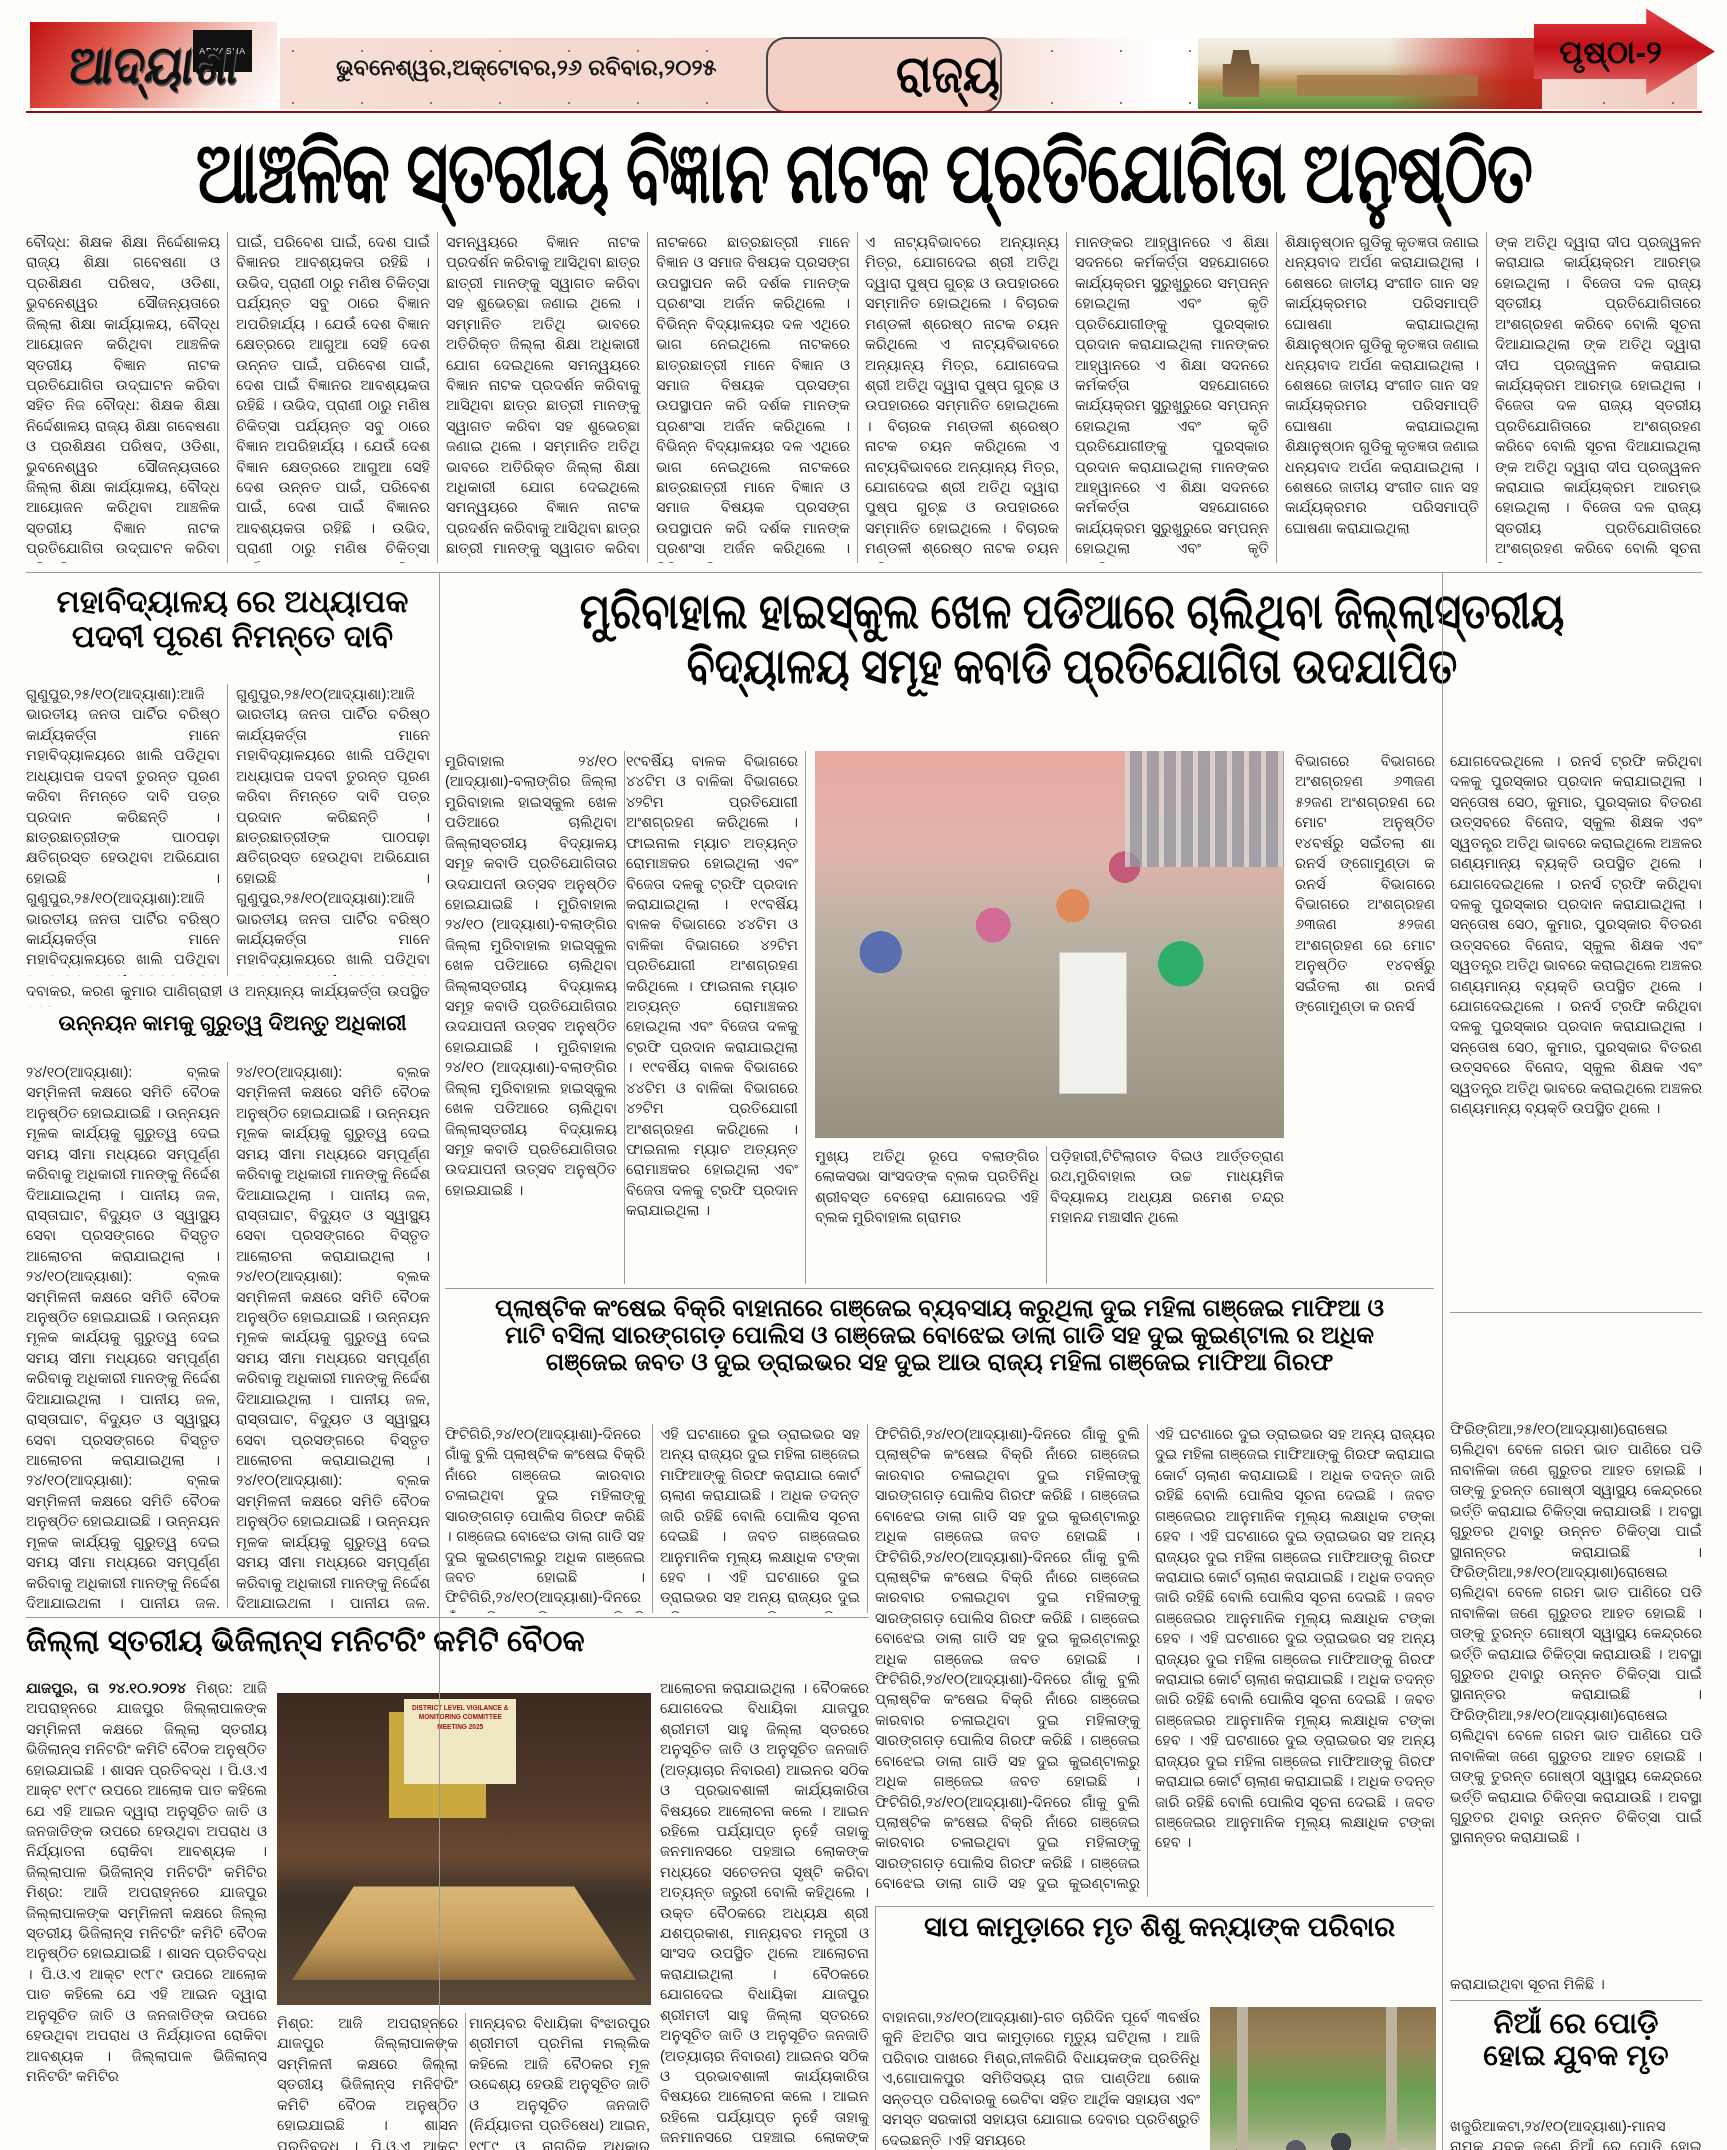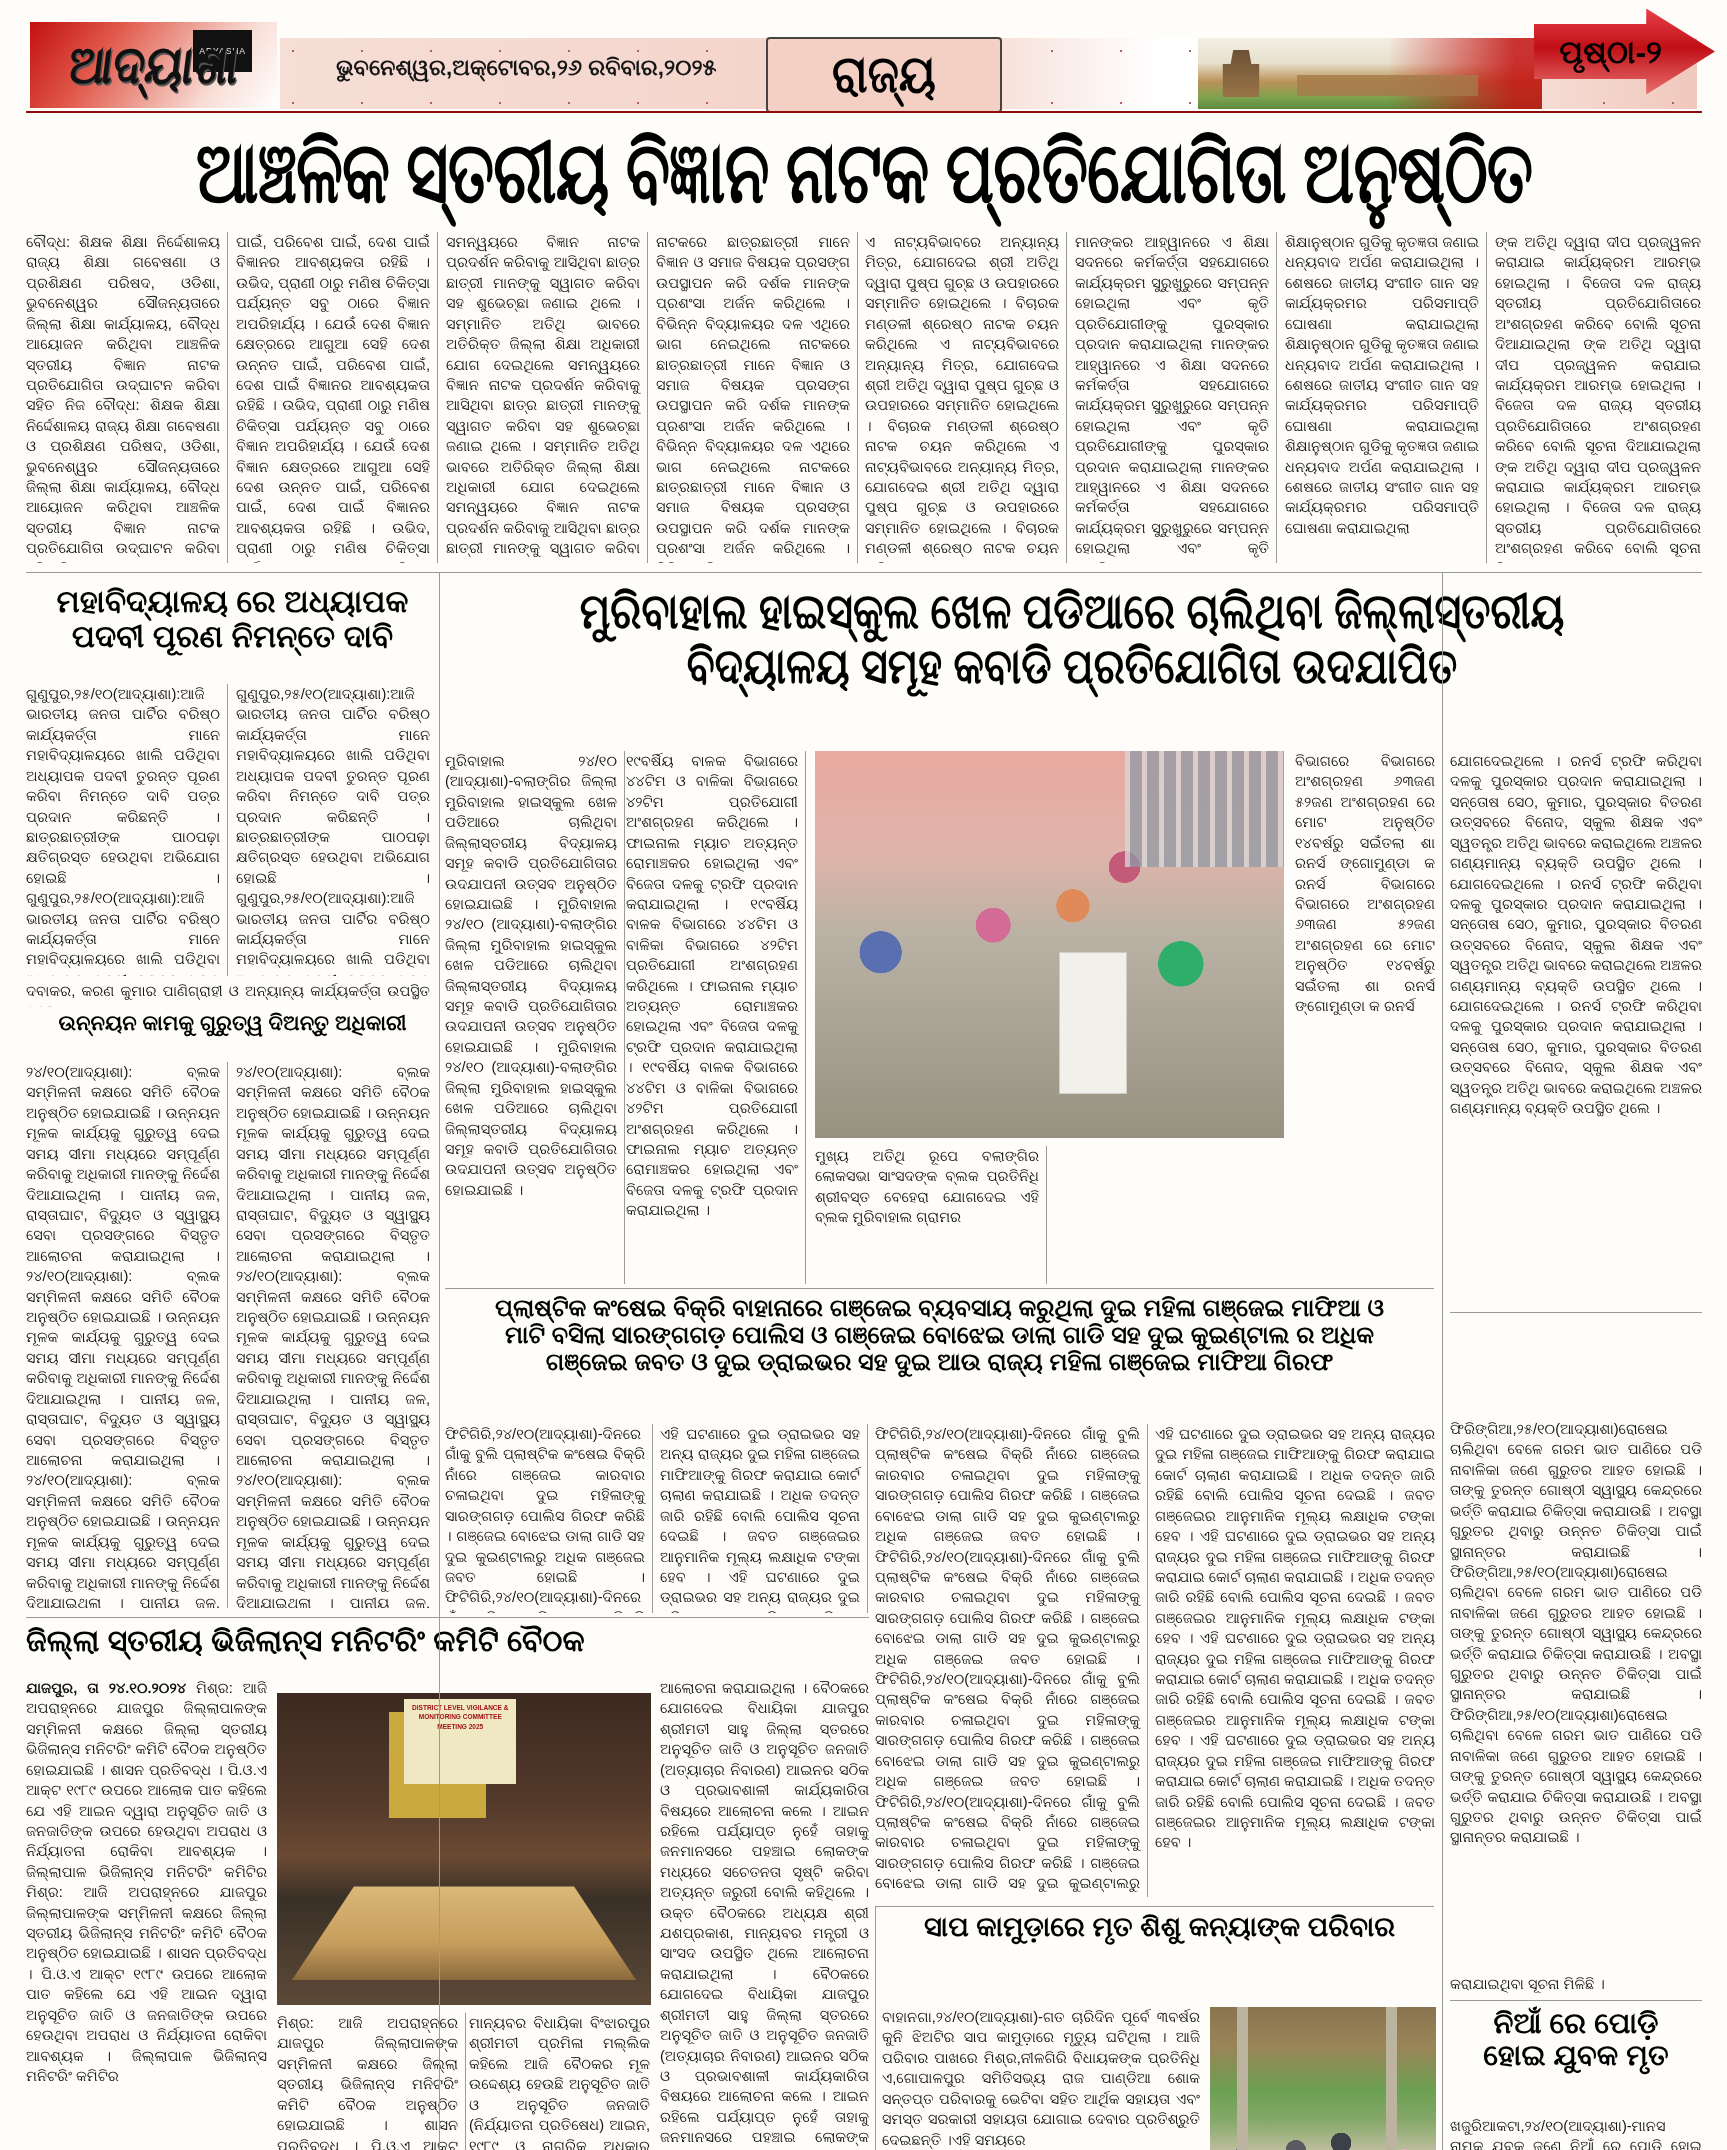--- a/index.html
+++ b/index.html
@@ -15,22 +15,22 @@
     transform:skewX(-7deg) scaleY(1.15);text-shadow:1.3px 1.3px 0 #555;}
   #masthead .logo-tag{position:absolute;top:7.7px;right:25px;background:#111;color:#eee;
     font-size:8.6px;padding:16px 6px;letter-spacing:0.9px;}
   #dateline-strip{position:absolute;left:280px;top:38px;width:1417px;height:71px;
     background:
       radial-gradient(circle 1.7px at 13px 13px,#b06060 55%,transparent 56%),
       linear-gradient(90deg,#f6ded6 0%,#f3d2c8 45%,#ffffff 62%,#ffffff 70%,#f0c8bc 100%);
     background-size:69px 52px,100% 100%;}
   #dateline-text{position:absolute;left:56px;top:17px;font-size:22.4px;font-weight:bold;color:#161616;}
   #section-badge{position:absolute;left:486px;top:-0.9px;width:232px;height:72px;
-    border:2.2px solid #444;border-radius:4px;background:#f3cfc4;
-    display:flex;align-items:center;justify-content:center;}
+    border:2.2px solid #444;border-radius:20px;background:#f3cfc4;
+    display:flex;align-items:center;justify-content:flex-end;}
   #section-badge span{font-size:45px;font-weight:bold;color:#000;transform:scaleY(1.15);}
   #temple-photo{position:absolute;right:155px;top:0;width:344px;height:71px;
     background:
       linear-gradient(90deg,rgba(255,255,255,0) 55%,rgba(196,18,18,.85) 92%),
       linear-gradient(180deg,#f3efe4 0%,#e8e0cc 35%,#b99257 62%,#7da34f 84%,#5c8a3e 100%);}
   #temple-photo .tower{position:absolute;left:17px;bottom:12px;width:52px;height:47px;
     background:linear-gradient(180deg,#6b5136,#9a7448);clip-path:polygon(15% 100%,15% 30%,30% 30%,35% 0,65% 0,70% 30%,85% 30%,85% 100%);}
   #temple-photo .wall{position:absolute;left:99px;bottom:13px;width:181px;height:21.5px;background:#a5794a;opacity:.8;}
   #page-arrow{position:absolute;right:12px;top:8.6px;width:181px;height:86px;
     background:linear-gradient(180deg,#e8404a 0%,#c01016 45%,#e87070 100%);
@@ -133,20 +133,21 @@
     <div>ମୁରିବାହାଲ ହାଇସ୍କୁଲ ଖେଳ ପଡିଆରେ ଚାଲିଥିବା ଜିଲ୍ଲାସ୍ତରୀୟ</div>
     <div>ବିଦ୍ୟାଳୟ ସମୂହ କବାଡି ପ୍ରତିଯୋଗିତା ଉଦଯାପିତ</div>
   </div>
   <div class="col rt" style="left:445px;top:751px;width:172px;height:533px;">ମୁରିବାହାଲ ୨୪/୧୦ (ଆଦ୍ୟାଶା)-ବଲାଙ୍ଗିର ଜିଲ୍ଲା ମୁରିବାହାଲ ହାଇସ୍କୁଲ ଖେଳ ପଡିଆରେ ଚାଲିଥିବା ଜିଲ୍ଲାସ୍ତରୀୟ ବିଦ୍ୟାଳୟ ସମୂହ କବାଡି ପ୍ରତିଯୋଗିତାର ଉଦଯାପନୀ ଉତ୍ସବ ଅନୁଷ୍ଠିତ ହୋଇଯାଇଛି । ମୁରିବାହାଲ ୨୪/୧୦ (ଆଦ୍ୟାଶା)-ବଲାଙ୍ଗିର ଜିଲ୍ଲା ମୁରିବାହାଲ ହାଇସ୍କୁଲ ଖେଳ ପଡିଆରେ ଚାଲିଥିବା ଜିଲ୍ଲାସ୍ତରୀୟ ବିଦ୍ୟାଳୟ ସମୂହ କବାଡି ପ୍ରତିଯୋଗିତାର ଉଦଯାପନୀ ଉତ୍ସବ ଅନୁଷ୍ଠିତ ହୋଇଯାଇଛି । ମୁରିବାହାଲ ୨୪/୧୦ (ଆଦ୍ୟାଶା)-ବଲାଙ୍ଗିର ଜିଲ୍ଲା ମୁରିବାହାଲ ହାଇସ୍କୁଲ ଖେଳ ପଡିଆରେ ଚାଲିଥିବା ଜିଲ୍ଲାସ୍ତରୀୟ ବିଦ୍ୟାଳୟ ସମୂହ କବାଡି ପ୍ରତିଯୋଗିତାର ଉଦଯାପନୀ ଉତ୍ସବ ଅନୁଷ୍ଠିତ ହୋଇଯାଇଛି ।</div>
   <div class="col rt" style="left:626px;top:751px;width:172px;height:533px;">୧୯ବର୍ଷିୟ ବାଳକ ବିଭାଗରେ ୪୪ଟିମ ଓ ବାଳିକା ବିଭାଗରେ ୪୨ଟିମ ପ୍ରତିଯୋଗୀ ଅଂଶଗ୍ରହଣ କରିଥିଲେ । ଫାଇନାଲ ମ୍ୟାଚ ଅତ୍ୟନ୍ତ ରୋମାଞ୍ଚକର ହୋଇଥିଲା ଏବଂ ବିଜେତା ଦଳକୁ ଟ୍ରଫି ପ୍ରଦାନ କରାଯାଇଥିଲା । ୧୯ବର୍ଷିୟ ବାଳକ ବିଭାଗରେ ୪୪ଟିମ ଓ ବାଳିକା ବିଭାଗରେ ୪୨ଟିମ ପ୍ରତିଯୋଗୀ ଅଂଶଗ୍ରହଣ କରିଥିଲେ । ଫାଇନାଲ ମ୍ୟାଚ ଅତ୍ୟନ୍ତ ରୋମାଞ୍ଚକର ହୋଇଥିଲା ଏବଂ ବିଜେତା ଦଳକୁ ଟ୍ରଫି ପ୍ରଦାନ କରାଯାଇଥିଲା । ୧୯ବର୍ଷିୟ ବାଳକ ବିଭାଗରେ ୪୪ଟିମ ଓ ବାଳିକା ବିଭାଗରେ ୪୨ଟିମ ପ୍ରତିଯୋଗୀ ଅଂଶଗ୍ରହଣ କରିଥିଲେ । ଫାଇନାଲ ମ୍ୟାଚ ଅତ୍ୟନ୍ତ ରୋମାଞ୍ଚକର ହୋଇଥିଲା ଏବଂ ବିଜେତା ଦଳକୁ ଟ୍ରଫି ପ୍ରଦାନ କରାଯାଇଥିଲା ।</div>
   <div id="photo-kabadi" class="photo" style="left:815px;top:751px;width:469px;height:387px;">
     <div class="grill"></div>
     <div class="paper"></div>
   </div>
   <div class="col rt" style="left:815px;top:1146px;width:224px;height:138px;">ମୁଖ୍ୟ ଅତିଥି ରୂପେ ବଲାଙ୍ଗିର ଲୋକସଭା ସାଂସଦଙ୍କ ବ୍ଲକ ପ୍ରତିନିଧି ଶ୍ରୀବସ୍ତ ବେହେରା ଯୋଗଦେଇ ଏହି ବ୍ଲକ ମୁରିବାହାଲ ଗ୍ରାମର</div>
+  <div class="col" style="left:1050px;top:1146px;width:234px;height:138px;">ପଡ଼ିହାରୀ,ଟିଟିଲାଗଡ ବିଇଓ ଆର୍ତ୍ତତ୍ରାଣ ରଥ,ମୁରିବାହାଲ ଉଚ୍ଚ ମାଧ୍ୟମିକ ବିଦ୍ୟାଳୟ ଅଧ୍ୟକ୍ଷ ରମେଶ ଚନ୍ଦ୍ର ମହାନନ୍ଦ ମଞ୍ଚାସୀନ ଥିଲେ</div>
   <div class="col" style="left:1295px;top:751px;width:140px;height:533px;">ବିଭାଗରେ ବିଭାଗରେ ଅଂଶଗ୍ରହଣ ୬୩ଜଣ ୫୨ଜଣ ଅଂଶଗ୍ରହଣ ରେ ମୋଟ ଅନୁଷ୍ଠିତ ୧୪ବର୍ଷରୁ ସଇଁତଲା ଶା ରନର୍ସ ଙ୍ଗୋମୁଣ୍ଡା କ ରନର୍ସ ବିଭାଗରେ ବିଭାଗରେ ଅଂଶଗ୍ରହଣ ୬୩ଜଣ ୫୨ଜଣ ଅଂଶଗ୍ରହଣ ରେ ମୋଟ ଅନୁଷ୍ଠିତ ୧୪ବର୍ଷରୁ ସଇଁତଲା ଶା ରନର୍ସ ଙ୍ଗୋମୁଣ୍ଡା କ ରନର୍ସ</div>
 
   <div class="headline h2line" style="left:445px;top:1295px;width:989px;font-size:24px;">
     <div>ପ୍ଲାଷ୍ଟିକ କଂଷେଇ ବିକ୍ରି ବାହାନାରେ ଗଞ୍ଜେଇ ବ୍ୟବସାୟ କରୁଥିଲା ଦୁଇ ମହିଳା ଗଞ୍ଜେଇ ମାଫିଆ ଓ</div>
     <div>ମାଟି ବସିଲା ସାରଙ୍ଗଗଡ଼ ପୋଲିସ ଓ ଗଞ୍ଜେଇ ବୋଝେଇ ଡାଲା ଗାଡି ସହ ଦୁଇ କୁଇଣ୍ଟାଲ ର ଅଧିକ</div>
     <div>ଗଞ୍ଜେଇ ଜବତ ଓ ଦୁଇ ଡ୍ରାଇଭର ସହ ଦୁଇ ଆଉ ରାଜ୍ୟ ମହିଳା ଗଞ୍ଜେଇ ମାଫିଆ ଗିରଫ</div>
   </div>
   <div class="col rt" style="left:445px;top:1424px;width:200px;height:189px;">ଫିଟିଗିରି,୨୪/୧୦(ଆଦ୍ୟାଶା)-ଦିନରେ ଗାଁକୁ ବୁଲି ପ୍ଲାଷ୍ଟିକ କଂଷେଇ ବିକ୍ରି ନାଁରେ ଗଞ୍ଜେଇ କାରବାର ଚଳାଇଥିବା ଦୁଇ ମହିଳାଙ୍କୁ ସାରଙ୍ଗଗଡ଼ ପୋଲିସ ଗିରଫ କରିଛି । ଗଞ୍ଜେଇ ବୋଝେଇ ଡାଲା ଗାଡି ସହ ଦୁଇ କୁଇଣ୍ଟାଲରୁ ଅଧିକ ଗଞ୍ଜେଇ ଜବତ ହୋଇଛି । ଫିଟିଗିରି,୨୪/୧୦(ଆଦ୍ୟାଶା)-ଦିନରେ ଗାଁକୁ ବୁଲି ପ୍ଲାଷ୍ଟିକ କଂଷେଇ ବିକ୍ରି ନାଁରେ ଗଞ୍ଜେଇ କାରବାର ଚଳାଇଥିବା ଦୁଇ ମହିଳାଙ୍କୁ ସାରଙ୍ଗଗଡ଼ ପୋଲିସ ଗିରଫ କରିଛି । ଗଞ୍ଜେଇ ବୋଝେଇ ଡାଲା ଗାଡି ସହ ଦୁଇ କୁଇଣ୍ଟାଲରୁ ଅଧିକ ଗଞ୍ଜେଇ ଜବତ ହୋଇଛି ।</div>
   <div class="col rt" style="left:660px;top:1424px;width:200px;height:189px;">ଏହି ଘଟଣାରେ ଦୁଇ ଡ୍ରାଇଭର ସହ ଅନ୍ୟ ରାଜ୍ୟର ଦୁଇ ମହିଳା ଗଞ୍ଜେଇ ମାଫିଆଙ୍କୁ ଗିରଫ କରାଯାଇ କୋର୍ଟ ଚାଲାଣ କରାଯାଇଛି । ଅଧିକ ତଦନ୍ତ ଜାରି ରହିଛି ବୋଲି ପୋଲିସ ସୂଚନା ଦେଇଛି । ଜବତ ଗଞ୍ଜେଇର ଆନୁମାନିକ ମୂଲ୍ୟ ଲକ୍ଷାଧିକ ଟଙ୍କା ହେବ । ଏହି ଘଟଣାରେ ଦୁଇ ଡ୍ରାଇଭର ସହ ଅନ୍ୟ ରାଜ୍ୟର ଦୁଇ ମହିଳା ଗଞ୍ଜେଇ ମାଫିଆଙ୍କୁ ଗିରଫ କରାଯାଇ କୋର୍ଟ ଚାଲାଣ କରାଯାଇଛି । ଅଧିକ ତଦନ୍ତ ଜାରି ରହିଛି ବୋଲି ପୋଲିସ ସୂଚନା ଦେଇଛି । ଜବତ ଗଞ୍ଜେଇର ଆନୁମାନିକ ମୂଲ୍ୟ ଲକ୍ଷାଧିକ ଟଙ୍କା ହେବ ।</div>
   <div class="col rt" style="left:875px;top:1424px;width:265px;height:473px;">ଫିଟିଗିରି,୨୪/୧୦(ଆଦ୍ୟାଶା)-ଦିନରେ ଗାଁକୁ ବୁଲି ପ୍ଲାଷ୍ଟିକ କଂଷେଇ ବିକ୍ରି ନାଁରେ ଗଞ୍ଜେଇ କାରବାର ଚଳାଇଥିବା ଦୁଇ ମହିଳାଙ୍କୁ ସାରଙ୍ଗଗଡ଼ ପୋଲିସ ଗିରଫ କରିଛି । ଗଞ୍ଜେଇ ବୋଝେଇ ଡାଲା ଗାଡି ସହ ଦୁଇ କୁଇଣ୍ଟାଲରୁ ଅଧିକ ଗଞ୍ଜେଇ ଜବତ ହୋଇଛି । ଫିଟିଗିରି,୨୪/୧୦(ଆଦ୍ୟାଶା)-ଦିନରେ ଗାଁକୁ ବୁଲି ପ୍ଲାଷ୍ଟିକ କଂଷେଇ ବିକ୍ରି ନାଁରେ ଗଞ୍ଜେଇ କାରବାର ଚଳାଇଥିବା ଦୁଇ ମହିଳାଙ୍କୁ ସାରଙ୍ଗଗଡ଼ ପୋଲିସ ଗିରଫ କରିଛି । ଗଞ୍ଜେଇ ବୋଝେଇ ଡାଲା ଗାଡି ସହ ଦୁଇ କୁଇଣ୍ଟାଲରୁ ଅଧିକ ଗଞ୍ଜେଇ ଜବତ ହୋଇଛି । ଫିଟିଗିରି,୨୪/୧୦(ଆଦ୍ୟାଶା)-ଦିନରେ ଗାଁକୁ ବୁଲି ପ୍ଲାଷ୍ଟିକ କଂଷେଇ ବିକ୍ରି ନାଁରେ ଗଞ୍ଜେଇ କାରବାର ଚଳାଇଥିବା ଦୁଇ ମହିଳାଙ୍କୁ ସାରଙ୍ଗଗଡ଼ ପୋଲିସ ଗିରଫ କରିଛି । ଗଞ୍ଜେଇ ବୋଝେଇ ଡାଲା ଗାଡି ସହ ଦୁଇ କୁଇଣ୍ଟାଲରୁ ଅଧିକ ଗଞ୍ଜେଇ ଜବତ ହୋଇଛି । ଫିଟିଗିରି,୨୪/୧୦(ଆଦ୍ୟାଶା)-ଦିନରେ ଗାଁକୁ ବୁଲି ପ୍ଲାଷ୍ଟିକ କଂଷେଇ ବିକ୍ରି ନାଁରେ ଗଞ୍ଜେଇ କାରବାର ଚଳାଇଥିବା ଦୁଇ ମହିଳାଙ୍କୁ ସାରଙ୍ଗଗଡ଼ ପୋଲିସ ଗିରଫ କରିଛି । ଗଞ୍ଜେଇ ବୋଝେଇ ଡାଲା ଗାଡି ସହ ଦୁଇ କୁଇଣ୍ଟାଲରୁ ଅଧିକ ଗଞ୍ଜେଇ ଜବତ ହୋଇଛି ।</div>

